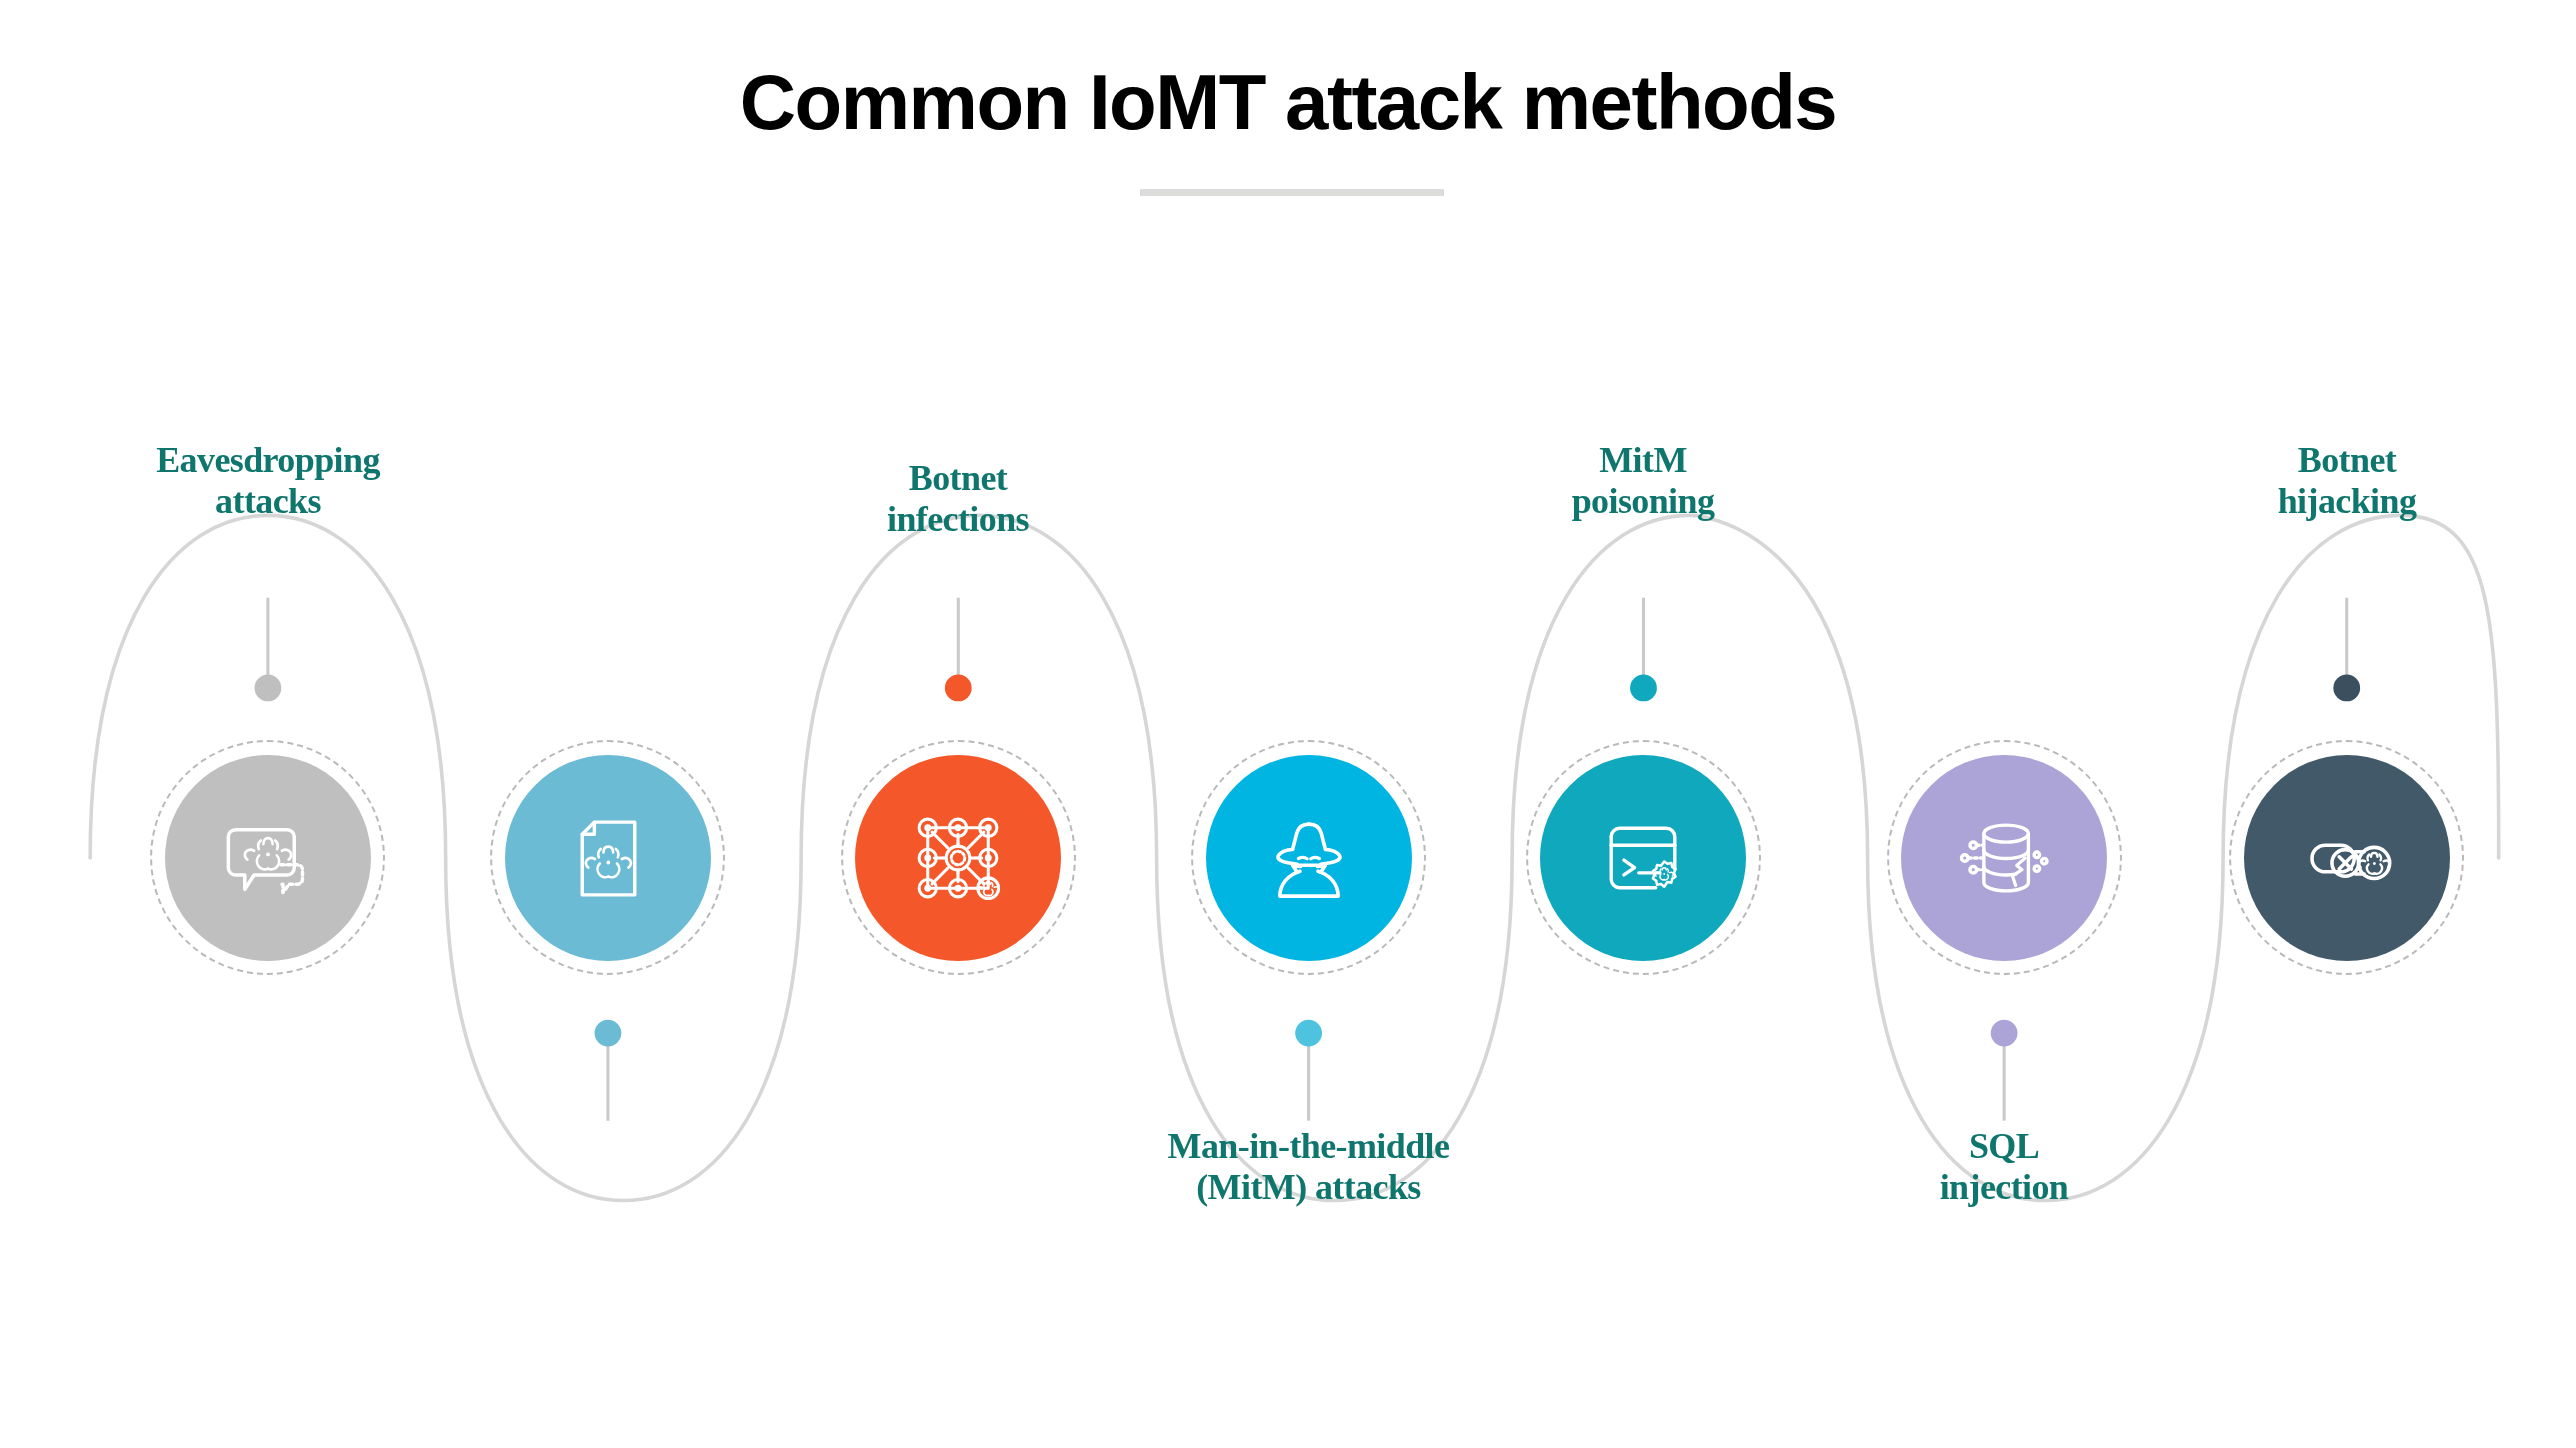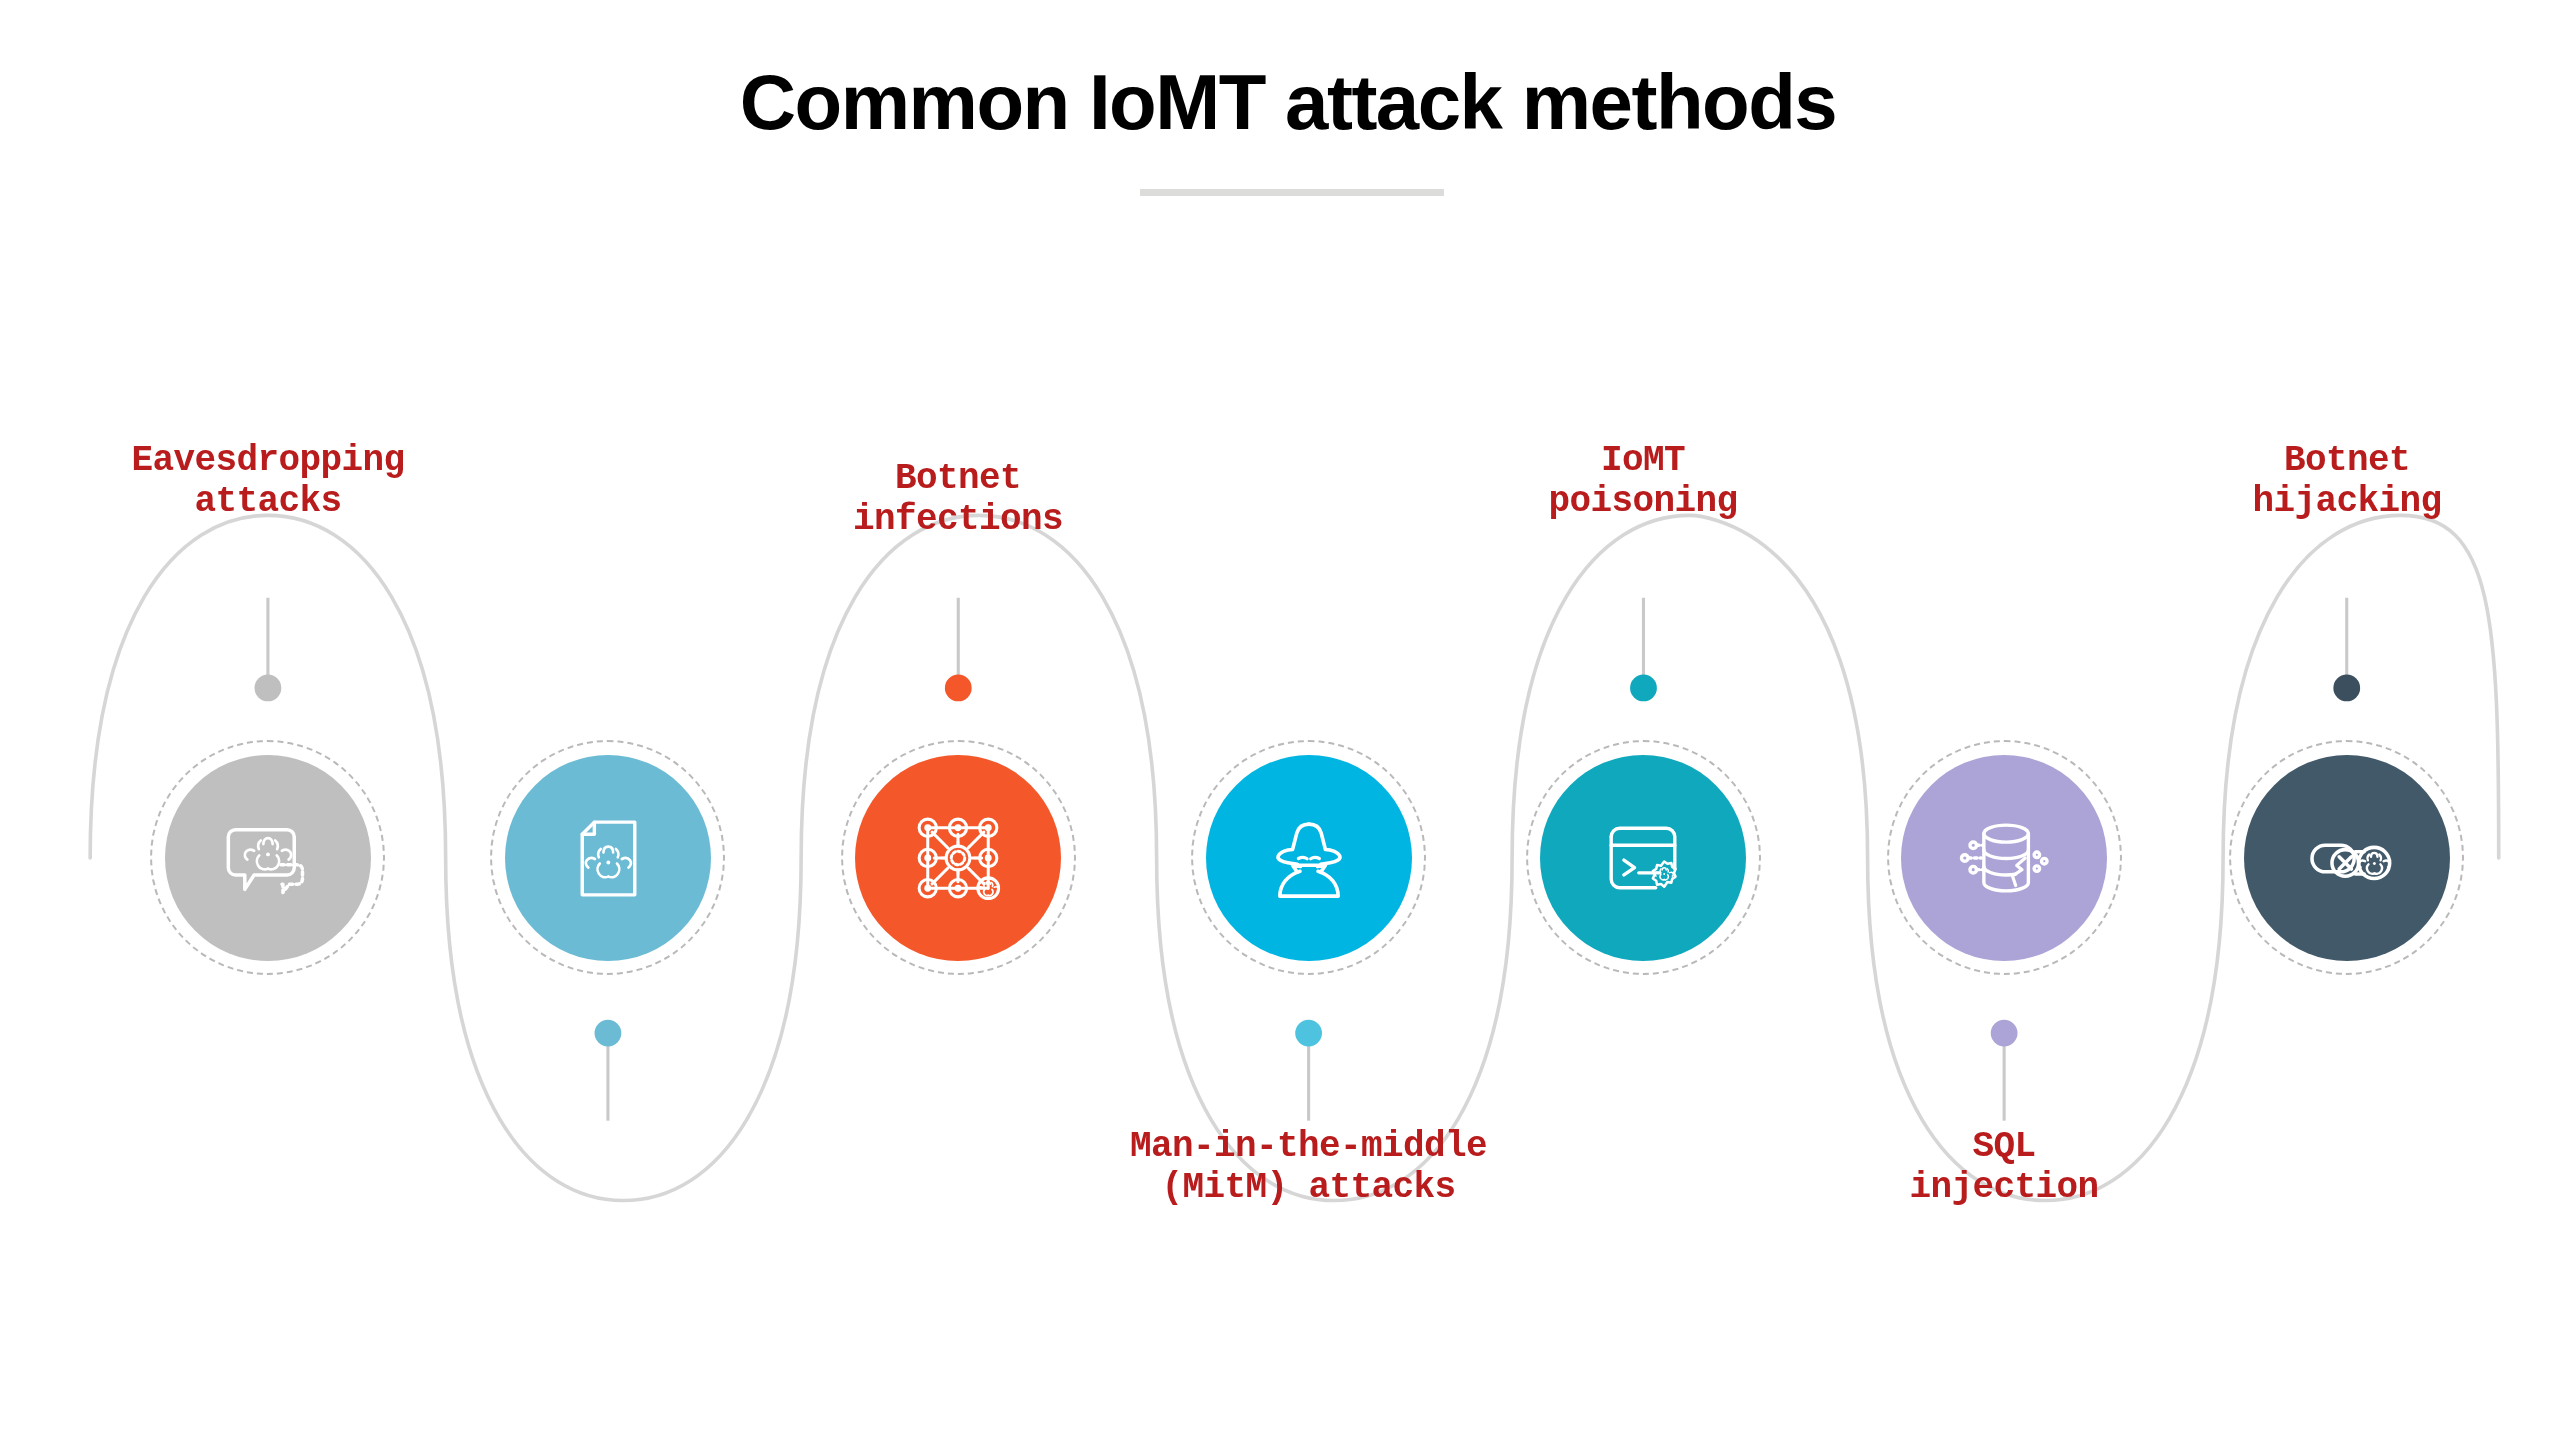--- a/index.html
+++ b/index.html
@@ -36,22 +36,22 @@
   .disc{
     position:absolute;border-radius:50%;
     display:flex;align-items:center;justify-content:center;
   }
   .disc svg{display:block;}
 
   
   .label{
     position:absolute;text-align:center;
     font-size:36px;font-weight:700;line-height:1.15;
-    color:#b91c1c;letter-spacing:-0.6px;
-    font-family:Liberation Mono, monospace;
+    color:#0f766e;letter-spacing:-0.6px;
+    font-family:Liberation Serif, serif;
     white-space:pre-line;
   }
 </style>
 </head>
 <body>
 
 <div id="stage">
 
   <div id="title-wrap">
     <h1 id="page-title">Common IoMT attack methods</h1>
@@ -223,21 +223,21 @@
               <path d="M5.6-1.3c1.3-.7 2.6-.5 3.3.5.7.9.4 2.2-.6 3"></path>
               <path d="M-3.4.5c-1 1.1-1.2 2.8-.4 4.1.9 1.3 2.5 1.8 3.8 1.1"></path>
               <path d="M3.4.5c1 1.1 1.2 2.8.4 4.1-.9 1.3-2.5 1.8-3.8 1.1"></path>
               <circle cx="0" cy="0" r=".95" fill="#ffffff" stroke="none"></circle>
             </g>
           </g>
         </g>
       </svg>
     </div>
   </div>
-  <div class="label" style="left:1437px;top:440px;width:412px;">IoMT
+  <div class="label" style="left:1437px;top:440px;width:412px;">MitM
 poisoning</div>
 
   <div class="node">
     <div class="ring" style="left:1887px;top:740px;width:235px;height:235px;"></div>
     <div class="disc" style="left:1901px;top:755px;width:206px;height:206px;background:#aca4d6;">
       <svg width="106" height="106" viewBox="0 0 100 100">
         <g fill="none" stroke="#ffffff" stroke-width="3.2" stroke-linecap="round" stroke-linejoin="round">
           <ellipse cx="52" cy="27" rx="21" ry="8"></ellipse>
           <path d="M31 27v46c0 4.4 9.4 8 21 8s21-3.6 21-8V27"></path>
           <path d="M31 42.5c0 4.4 9.4 8 21 8s21-3.6 21-8"></path>

